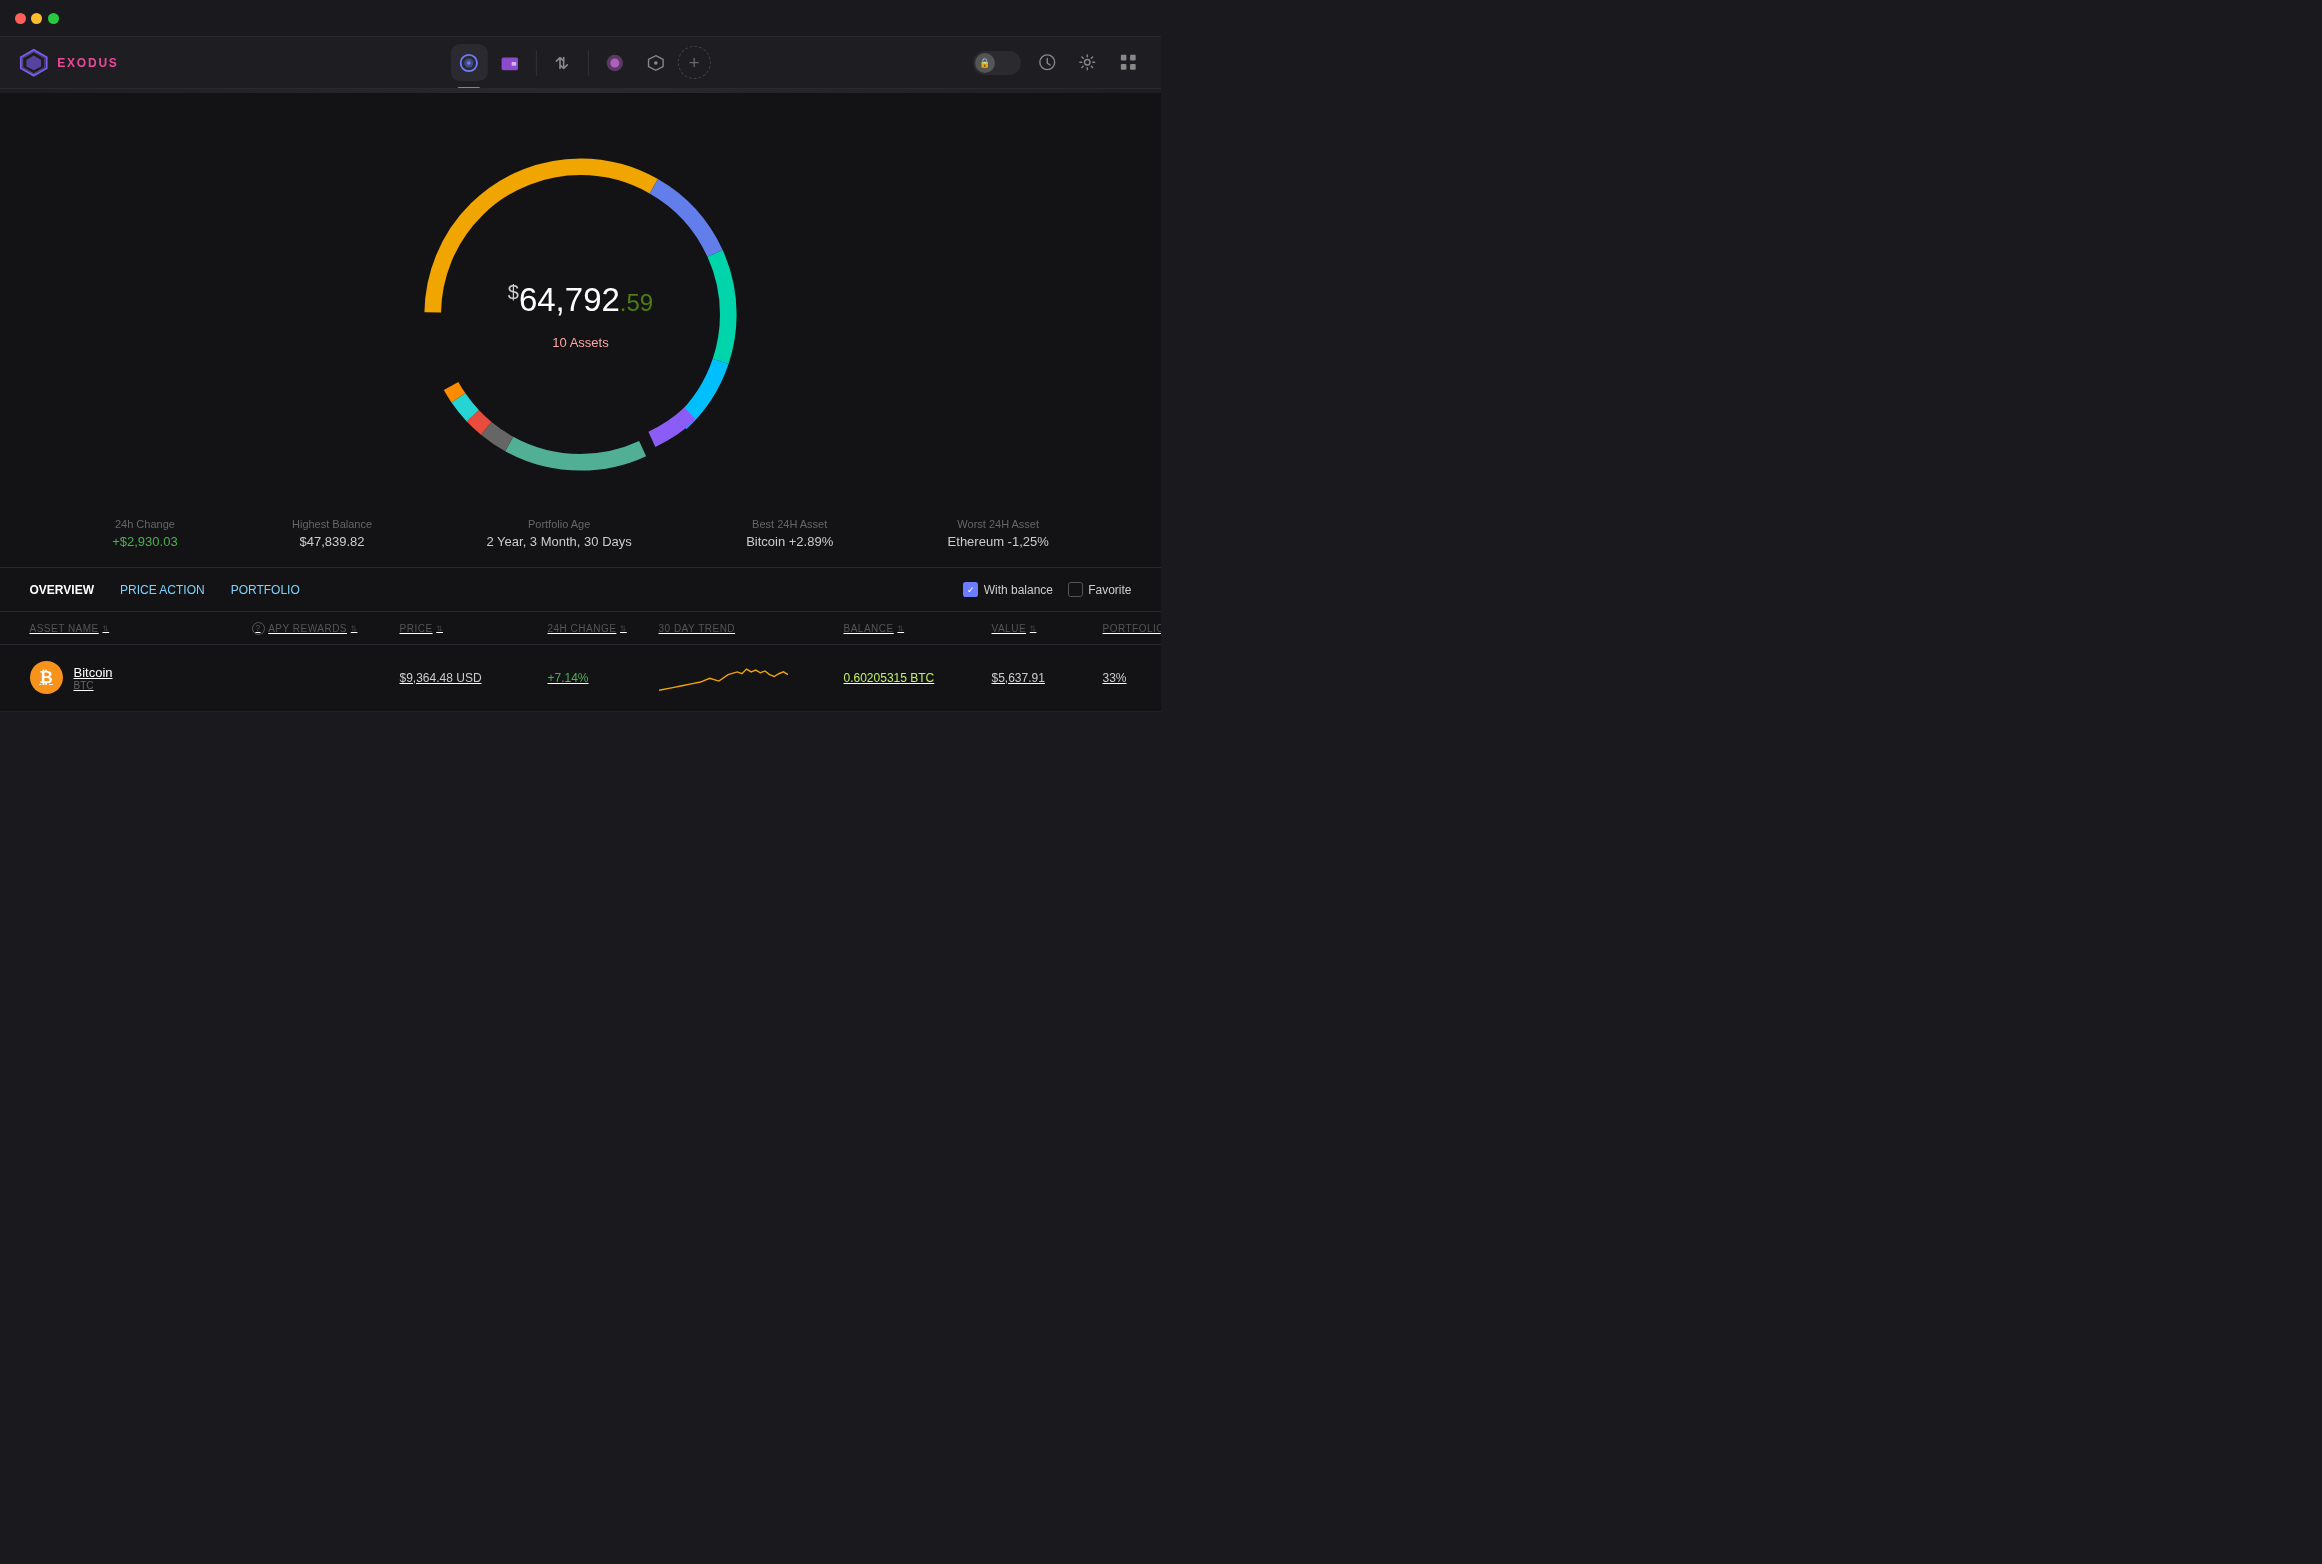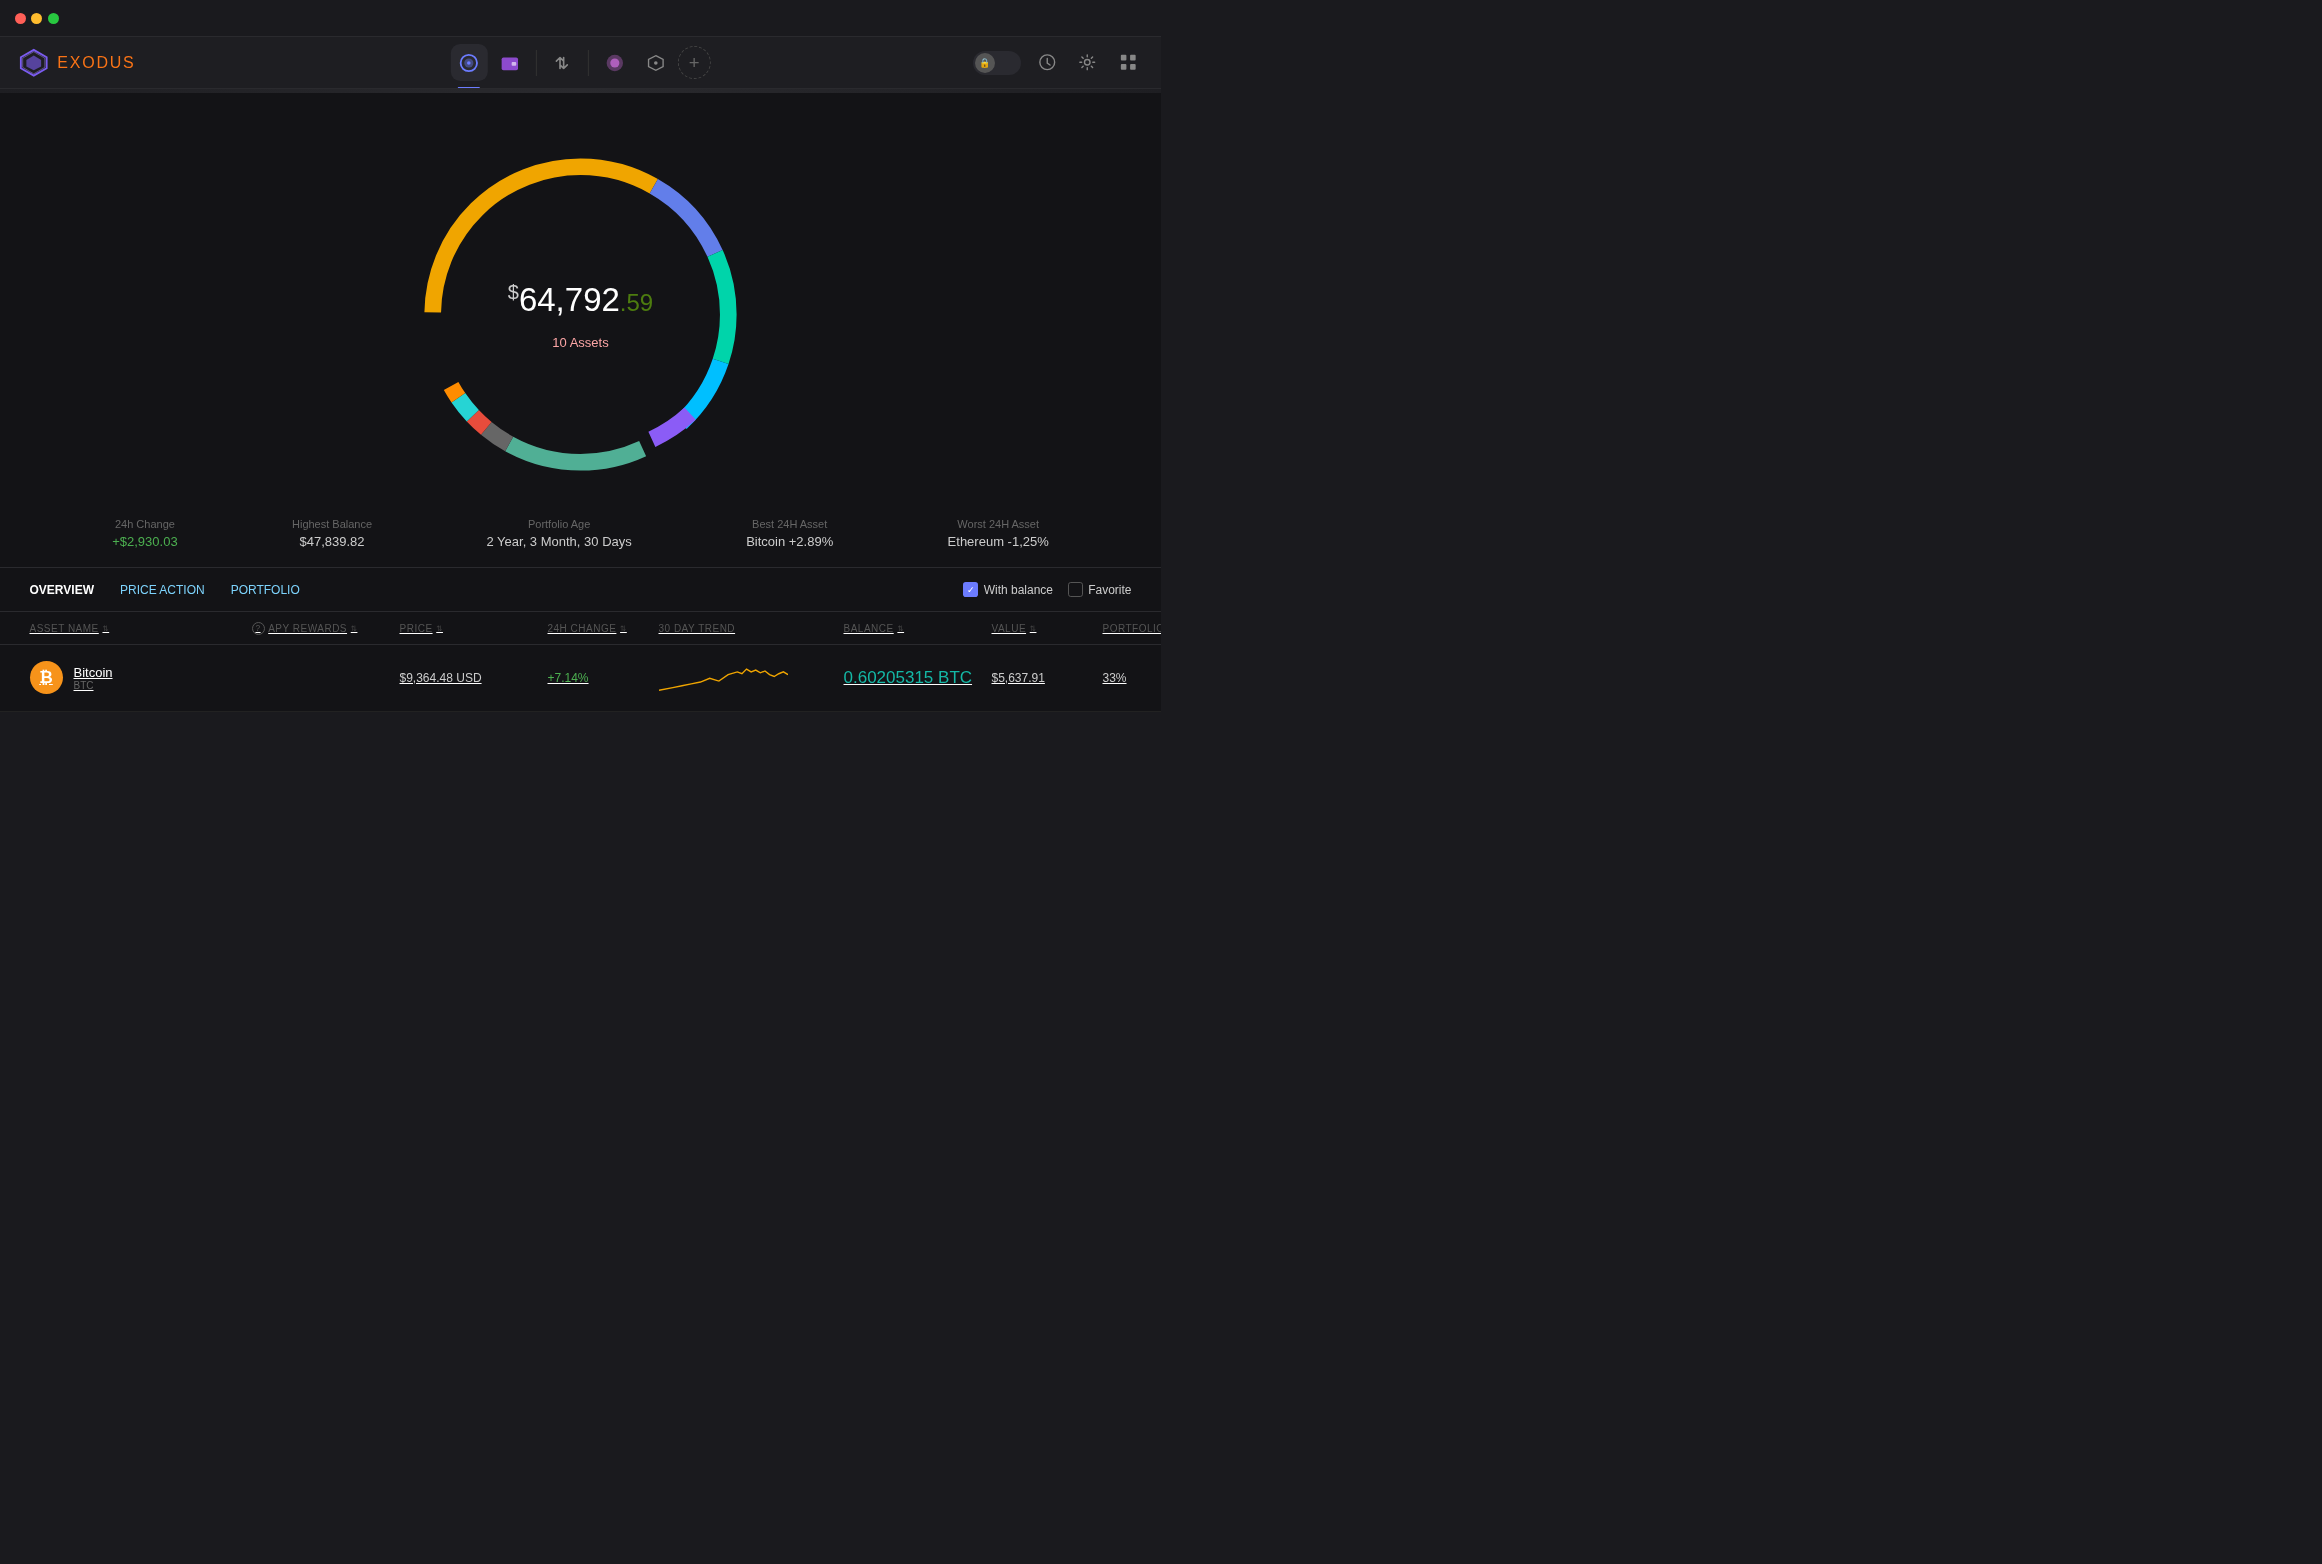--- a/index.html
+++ b/index.html
@@ -48,24 +48,24 @@
       display: flex;
       align-items: center;
       gap: 9.2px;
       min-width: 148px;
     }
     .logo-icon {
       width: 29.5px;
       height: 29.5px;
     }
     .logo-text {
-      font-size: 16px;
-      font-weight: 400;
+      font-size: 12px;
+      font-weight: 700;
       letter-spacing: 1.8px;
-      color: #f97316;
+      color: #ec4899;
     }
 
     .nav-center {
       position: absolute;
       left: 50%;
       transform: translateX(-50%);
       display: flex;
       align-items: center;
       gap: 3.7px;
     }
@@ -375,21 +375,21 @@
       justify-content: center;
       font-size: 16.6px;
       font-weight: bold;
       color: #fff;
     }
     .asset-name { font-size: 13px; color: #fff; font-weight: 500; }
     .asset-symbol { font-size: 10px; color: #666; }
 
     .cell-value { font-size: 12px; color: #ccc; }
     .cell-positive { font-size: 12px; color: #4CAF50; }
-    .cell-orange { font-size: 17px; color: #14b8a6; }
+    .cell-orange { font-size: 12px; color: #bef264; }
 
     
     .sparkline { width: 129px; height: 37px; }
 
     
     .portfolio-pct { font-size: 12px; color: #ccc; }
   </style>
 </head>
 <body>
 

